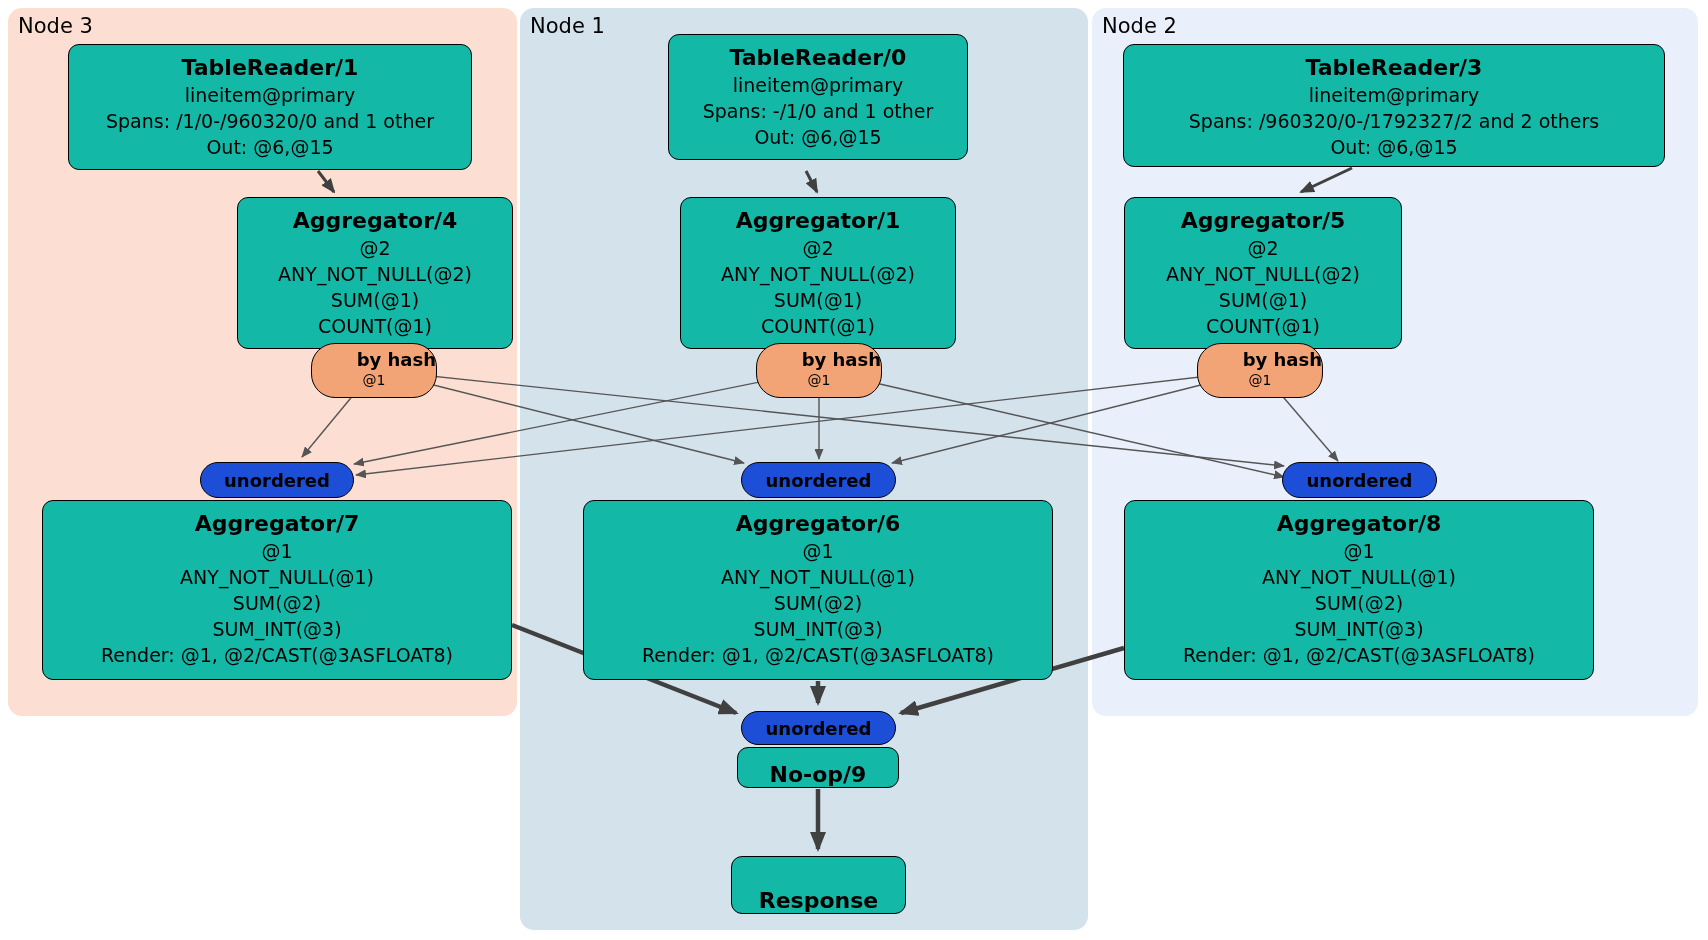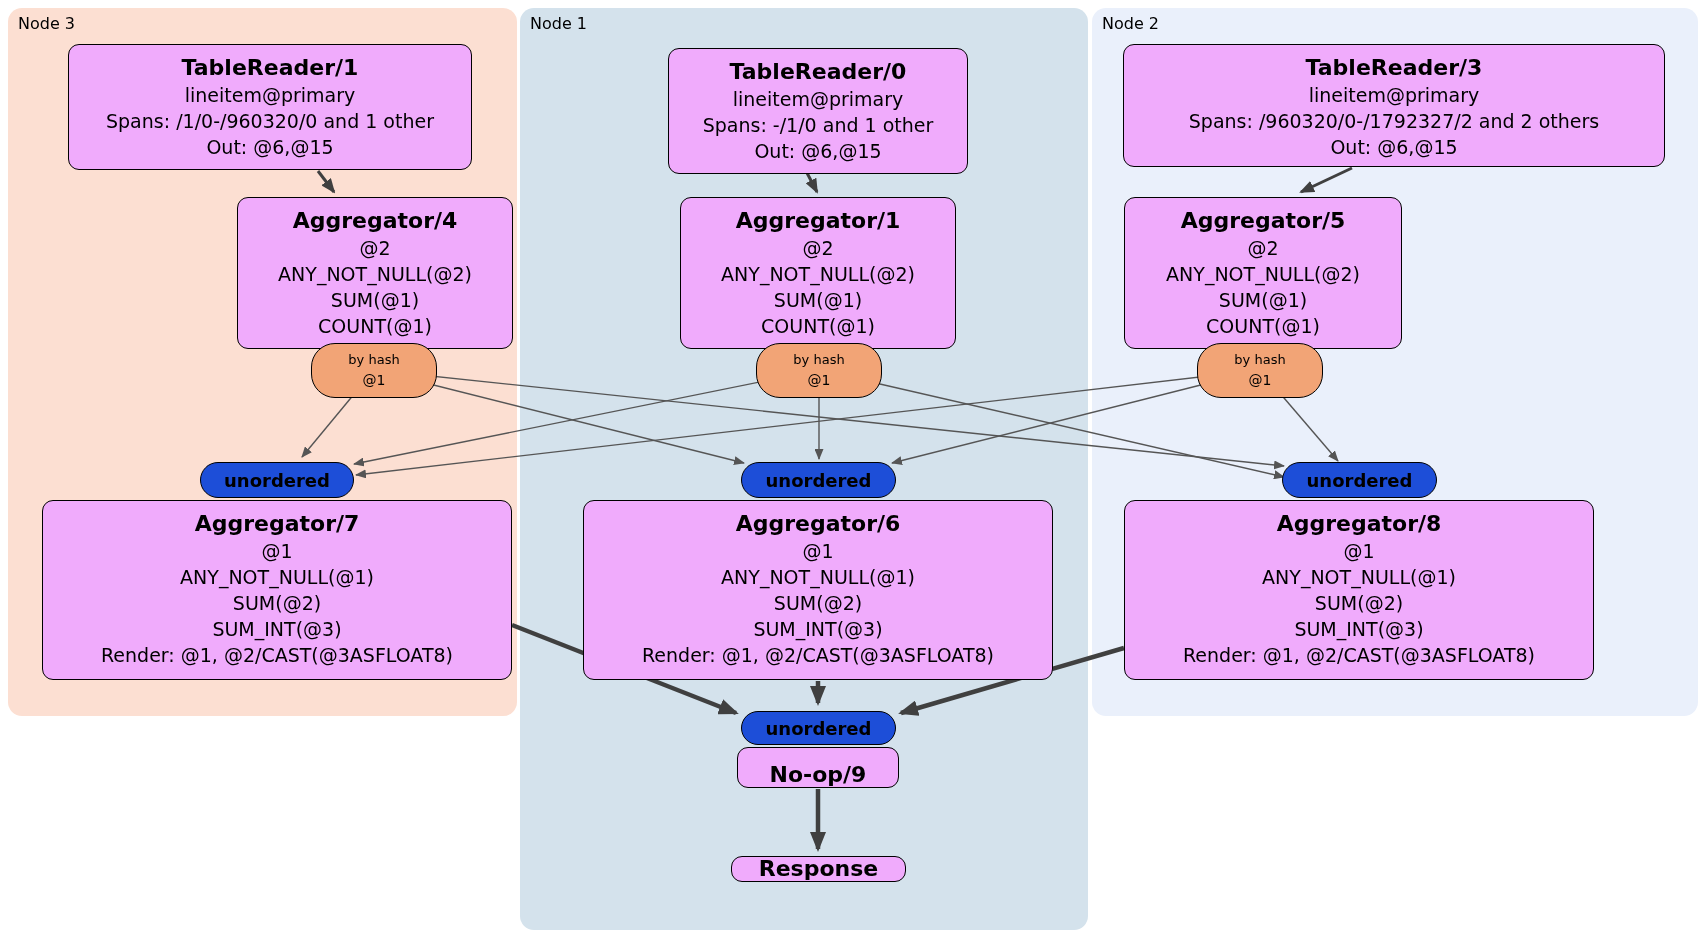--- a/index.html
+++ b/index.html
@@ -1,38 +1,38 @@
 <!DOCTYPE html>
 <html><head>
 <meta charset="utf-8">
 <style>
   html,body{margin:0;padding:0;background:#ffffff;}
   .canvas{
     position:relative;width:1708px;height:940px;overflow:hidden;
     font-family:"DejaVu Sans","Liberation Sans",sans-serif;color:#000;
   }
   .region{position:absolute;border-radius:14px;z-index:0;}
-  .region-label{position:absolute;left:10px;top:6px;font-size:16px;color:#000;}
+  .region-label{position:absolute;left:10px;top:6px;font-size:21px;color:#000;}
   .region-node3{background:#fcdfd2;}
   .region-node1{background:#d4e2ec;}
   .region-node2{background:#eaf0fb;}
   svg.edges{position:absolute;left:0;top:0;z-index:1;}
   .pbox{
-    position:absolute;background:#f0abfc;border:1.5px solid #000;border-radius:11px;
+    position:absolute;background:#14b8a6;border:1.5px solid #000;border-radius:11px;
     z-index:2;text-align:center;box-sizing:border-box;padding-top:9px;
   }
   .ptitle{font-size:22px;font-weight:bold;line-height:28px;}
   .pline{font-size:19px;line-height:26px;}
   .pbox.small{display:flex;align-items:flex-end;justify-content:center;padding:0;}
   .pbox.small .ptitle{line-height:normal;}
   .router{
     position:absolute;background:#f2a476;border:1.6px solid #000;border-radius:24px;
     z-index:3;text-align:center;box-sizing:border-box;padding-top:5px;
   }
-  .router .rlabel{font-size:13px;font-weight:normal;line-height:22px;}
+  .router .rlabel{font-size:18px;font-weight:bold;line-height:22px;text-align:right;}
   .router .rkey{font-size:14px;line-height:18px;}
   .sync{
     position:absolute;background:#1d4ed8;border:1.6px solid #000;border-radius:20px;
     z-index:3;display:flex;align-items:center;justify-content:center;
     font-size:18px;font-weight:bold;box-sizing:border-box;
   }
 </style>
 </head>
 <body>
 
@@ -81,21 +81,21 @@
 
     <line x1="818" y1="789" x2="818" y2="849" stroke="#404040" stroke-width="4.5" marker-end="url(#arrowBig)"></line>
   </svg>
 
   <div class="pbox" style="left:68px;top:44px;width:404px;height:126px">
     <div class="ptitle">TableReader/1</div>
     <div class="pline">lineitem@primary</div>
     <div class="pline">Spans: /1/0-/960320/0 and 1 other</div>
     <div class="pline">Out: @6,@15</div>
   </div>
-  <div class="pbox" style="left:668px;top:48px;width:300px;height:126px">
+  <div class="pbox" style="left:668px;top:34px;width:300px;height:126px">
     <div class="ptitle">TableReader/0</div>
     <div class="pline">lineitem@primary</div>
     <div class="pline">Spans: -/1/0 and 1 other</div>
     <div class="pline">Out: @6,@15</div>
   </div>
   <div class="pbox" style="left:1123px;top:44px;width:542px;height:123px">
     <div class="ptitle">TableReader/3</div>
     <div class="pline">lineitem@primary</div>
     <div class="pline">Spans: /960320/0-/1792327/2 and 2 others</div>
     <div class="pline">Out: @6,@15</div>
@@ -170,17 +170,17 @@
     <div class="pline">SUM_INT(@3)</div>
     <div class="pline">Render: @1, @2/CAST(@3ASFLOAT8)</div>
   </div>
 
   <div class="sync" style="left:741px;top:711px;width:155px;height:34px">
     <span>unordered</span>
   </div>
   <div class="pbox small" style="left:737px;top:747px;width:162px;height:41px">
     <div class="ptitle">No-op/9</div>
   </div>
-  <div class="pbox small" style="left:731px;top:856px;width:175px;height:26px">
+  <div class="pbox small" style="left:731px;top:856px;width:175px;height:58px">
     <div class="ptitle">Response</div>
   </div>
 
 </div>
 
 </body></html>

